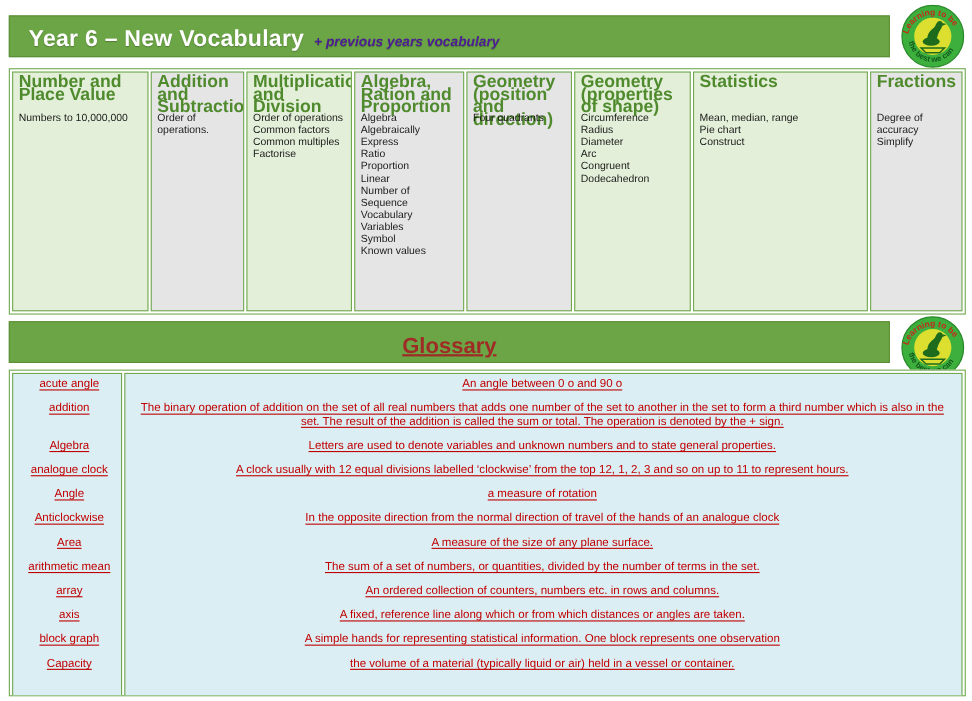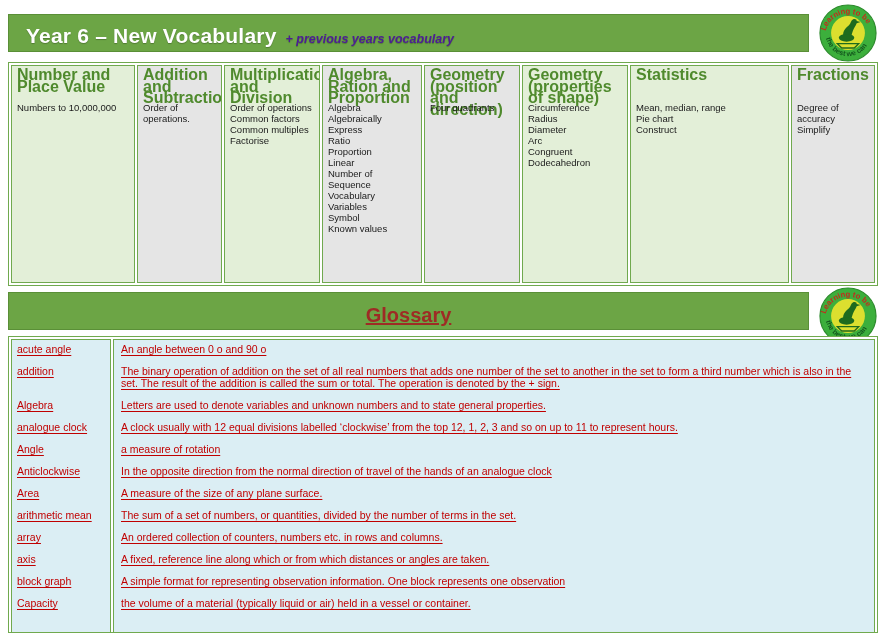--- a/index.html
+++ b/index.html
@@ -52,20 +52,21 @@
     background:#DBEEF4;border:1px solid #70A94E;}
   #gcol-bg-term{left:2px;width:100px;}
   #gcol-bg-def{left:104px;right:2px;}
   #glossary-rows{position:relative;}
   .grow{display:flex;padding-top:4px;padding-bottom:6px;}
   .g-term{width:102px;box-sizing:border-box;padding-left:6px;padding-right:4px;flex:0 0 auto;}
   .g-def{flex:1 1 auto;padding-left:8px;padding-right:10px;}
   .g-term,.g-def{
     color:#C00000;font-size:10.5px;line-height:12px;text-decoration:underline;
     text-underline-offset:2px;
+    text-align:center;
   }
 </style>
 </head>
 <body>
 
 <div class="banner" id="title-banner">
   <div class="inner">
     <span class="banner-title">Year 6 – New Vocabulary</span>
     <span class="banner-sub">+ previous years vocabulary</span>
   </div>
@@ -232,20 +233,20 @@
       <div class="grow">
         <div class="g-term">array</div>
         <div class="g-def">An ordered collection of counters, numbers etc. in rows and columns.</div>
       </div>
       <div class="grow">
         <div class="g-term">axis</div>
         <div class="g-def">A fixed, reference line along which or from which distances or angles are taken.</div>
       </div>
       <div class="grow">
         <div class="g-term">block graph</div>
-        <div class="g-def">A simple format for representing observation information. One block represents one observation</div>
+        <div class="g-def">A simple hands for representing statistical information. One block represents one observation</div>
       </div>
       <div class="grow">
         <div class="g-term">Capacity</div>
         <div class="g-def">the volume of a material (typically liquid or air) held in a vessel or container.</div>
       </div>
     </div>
 </div>
 
 </body></html>

